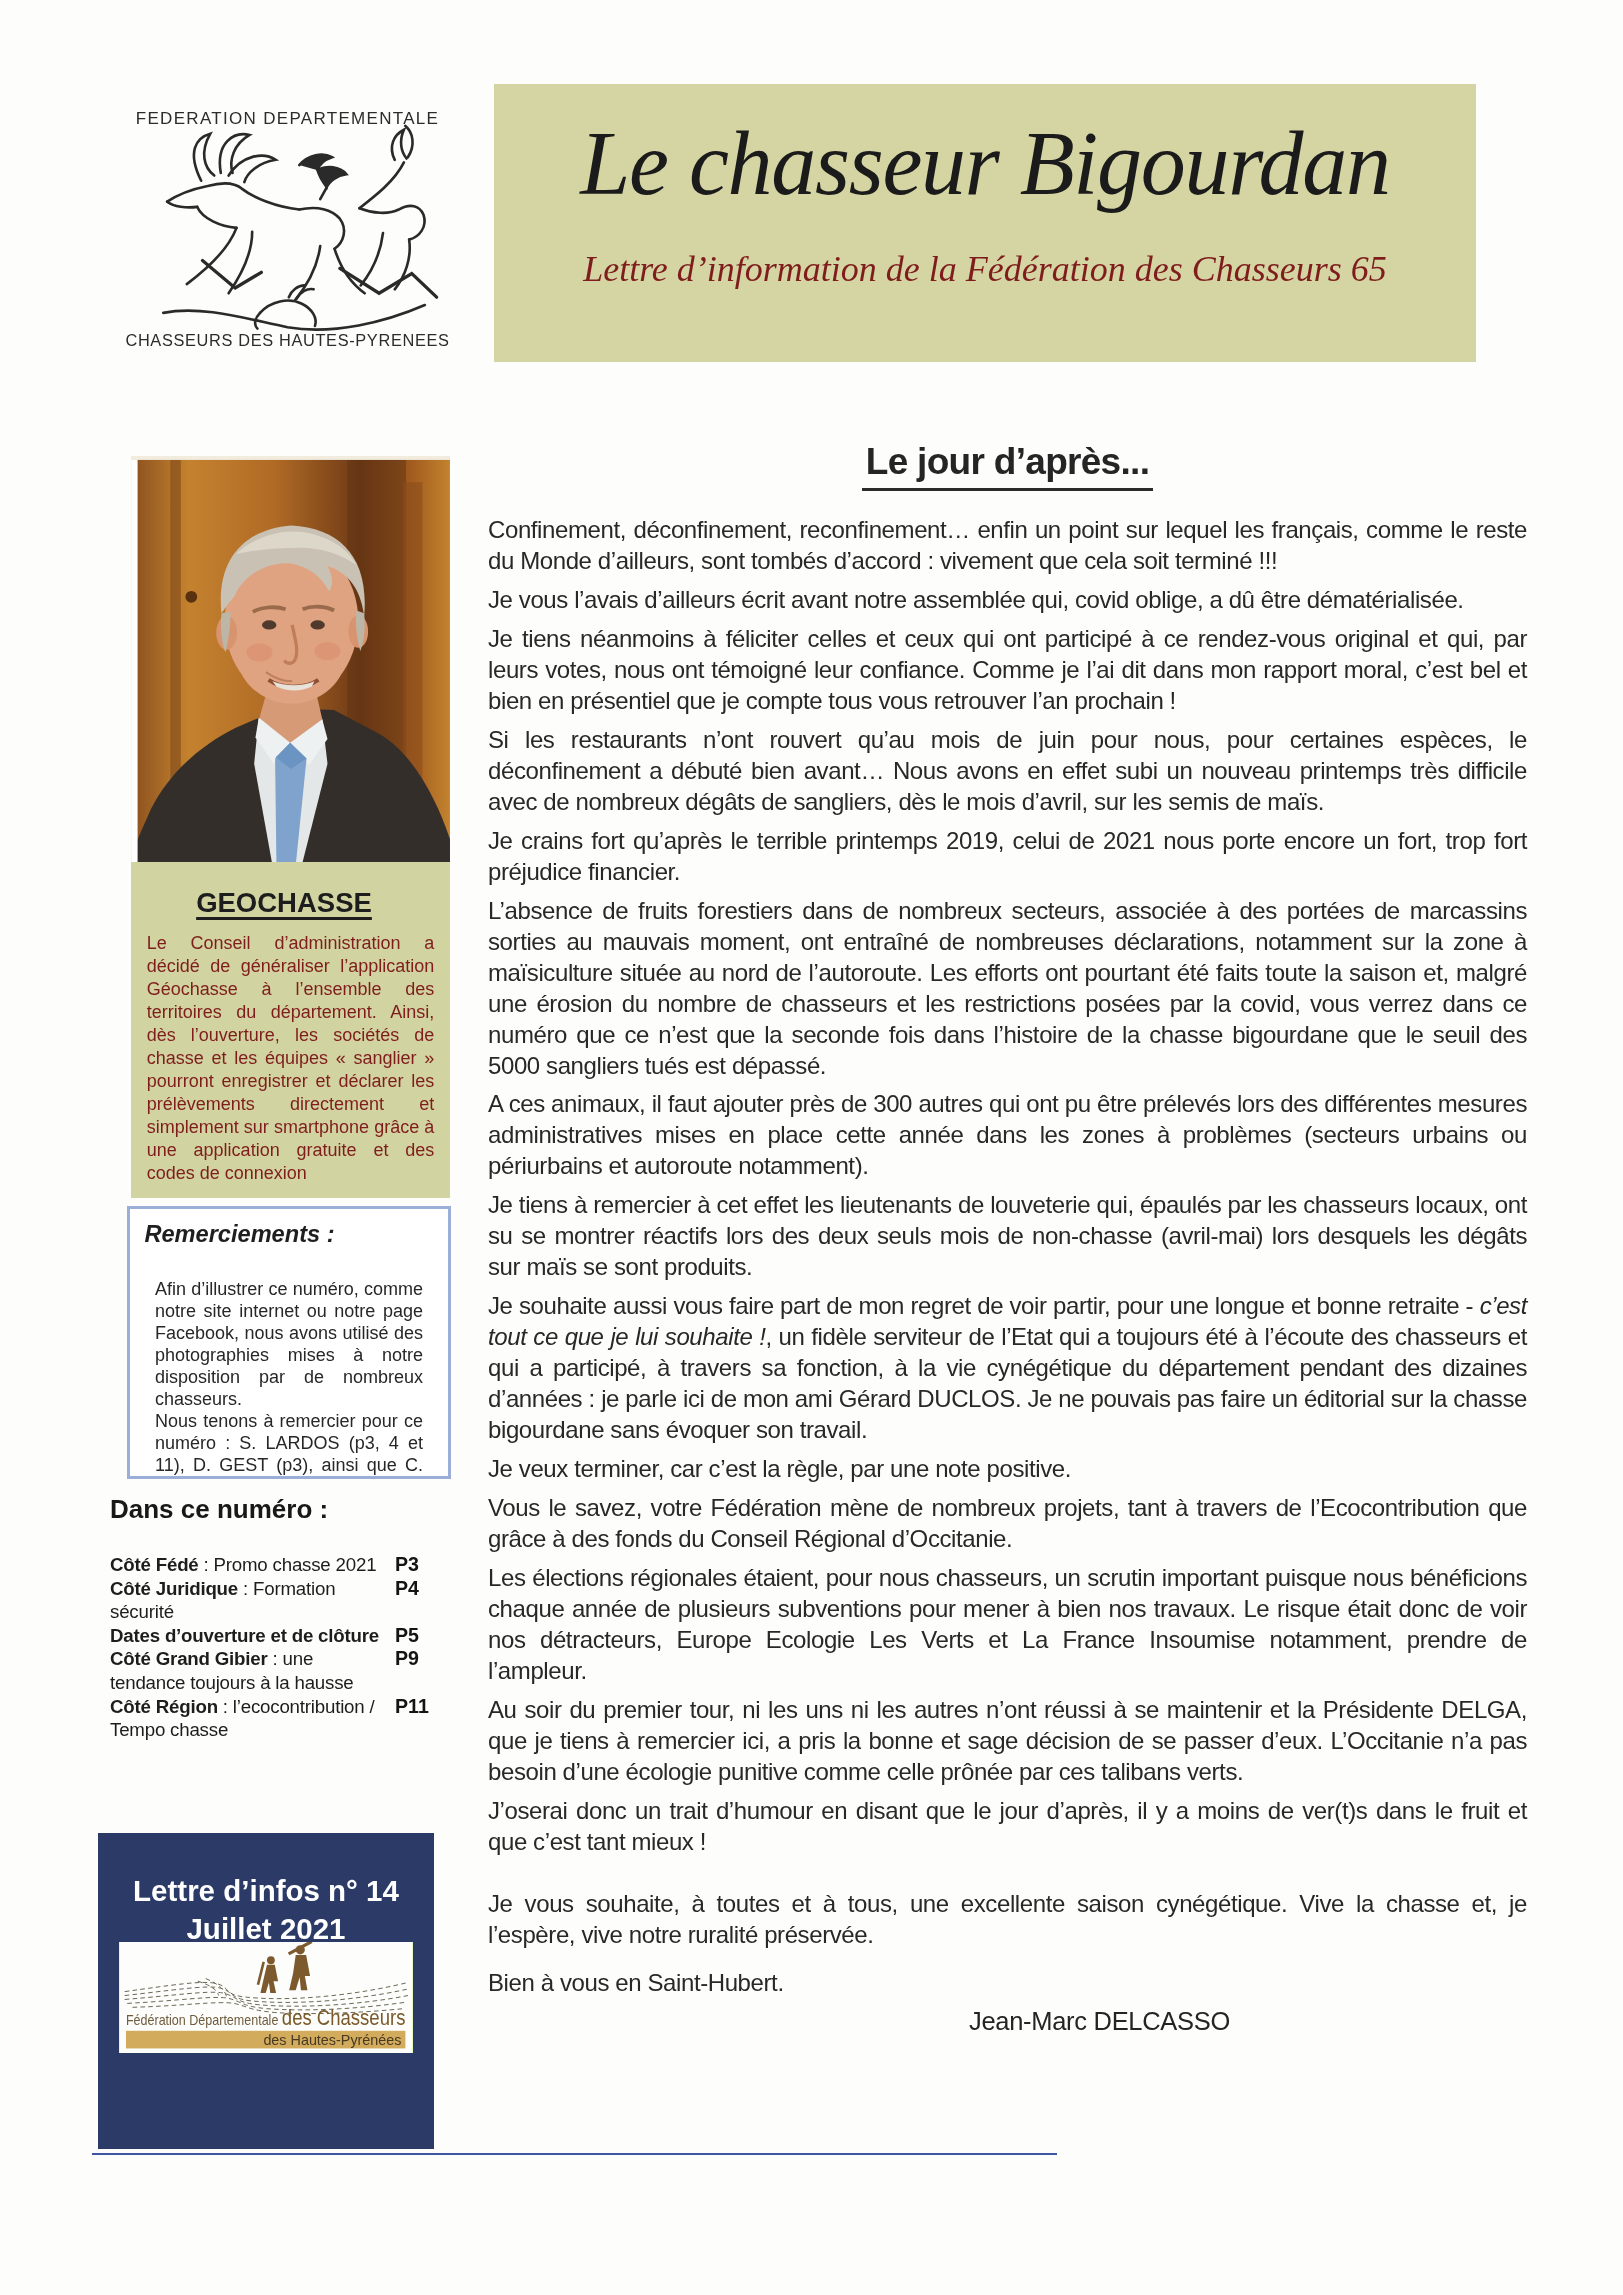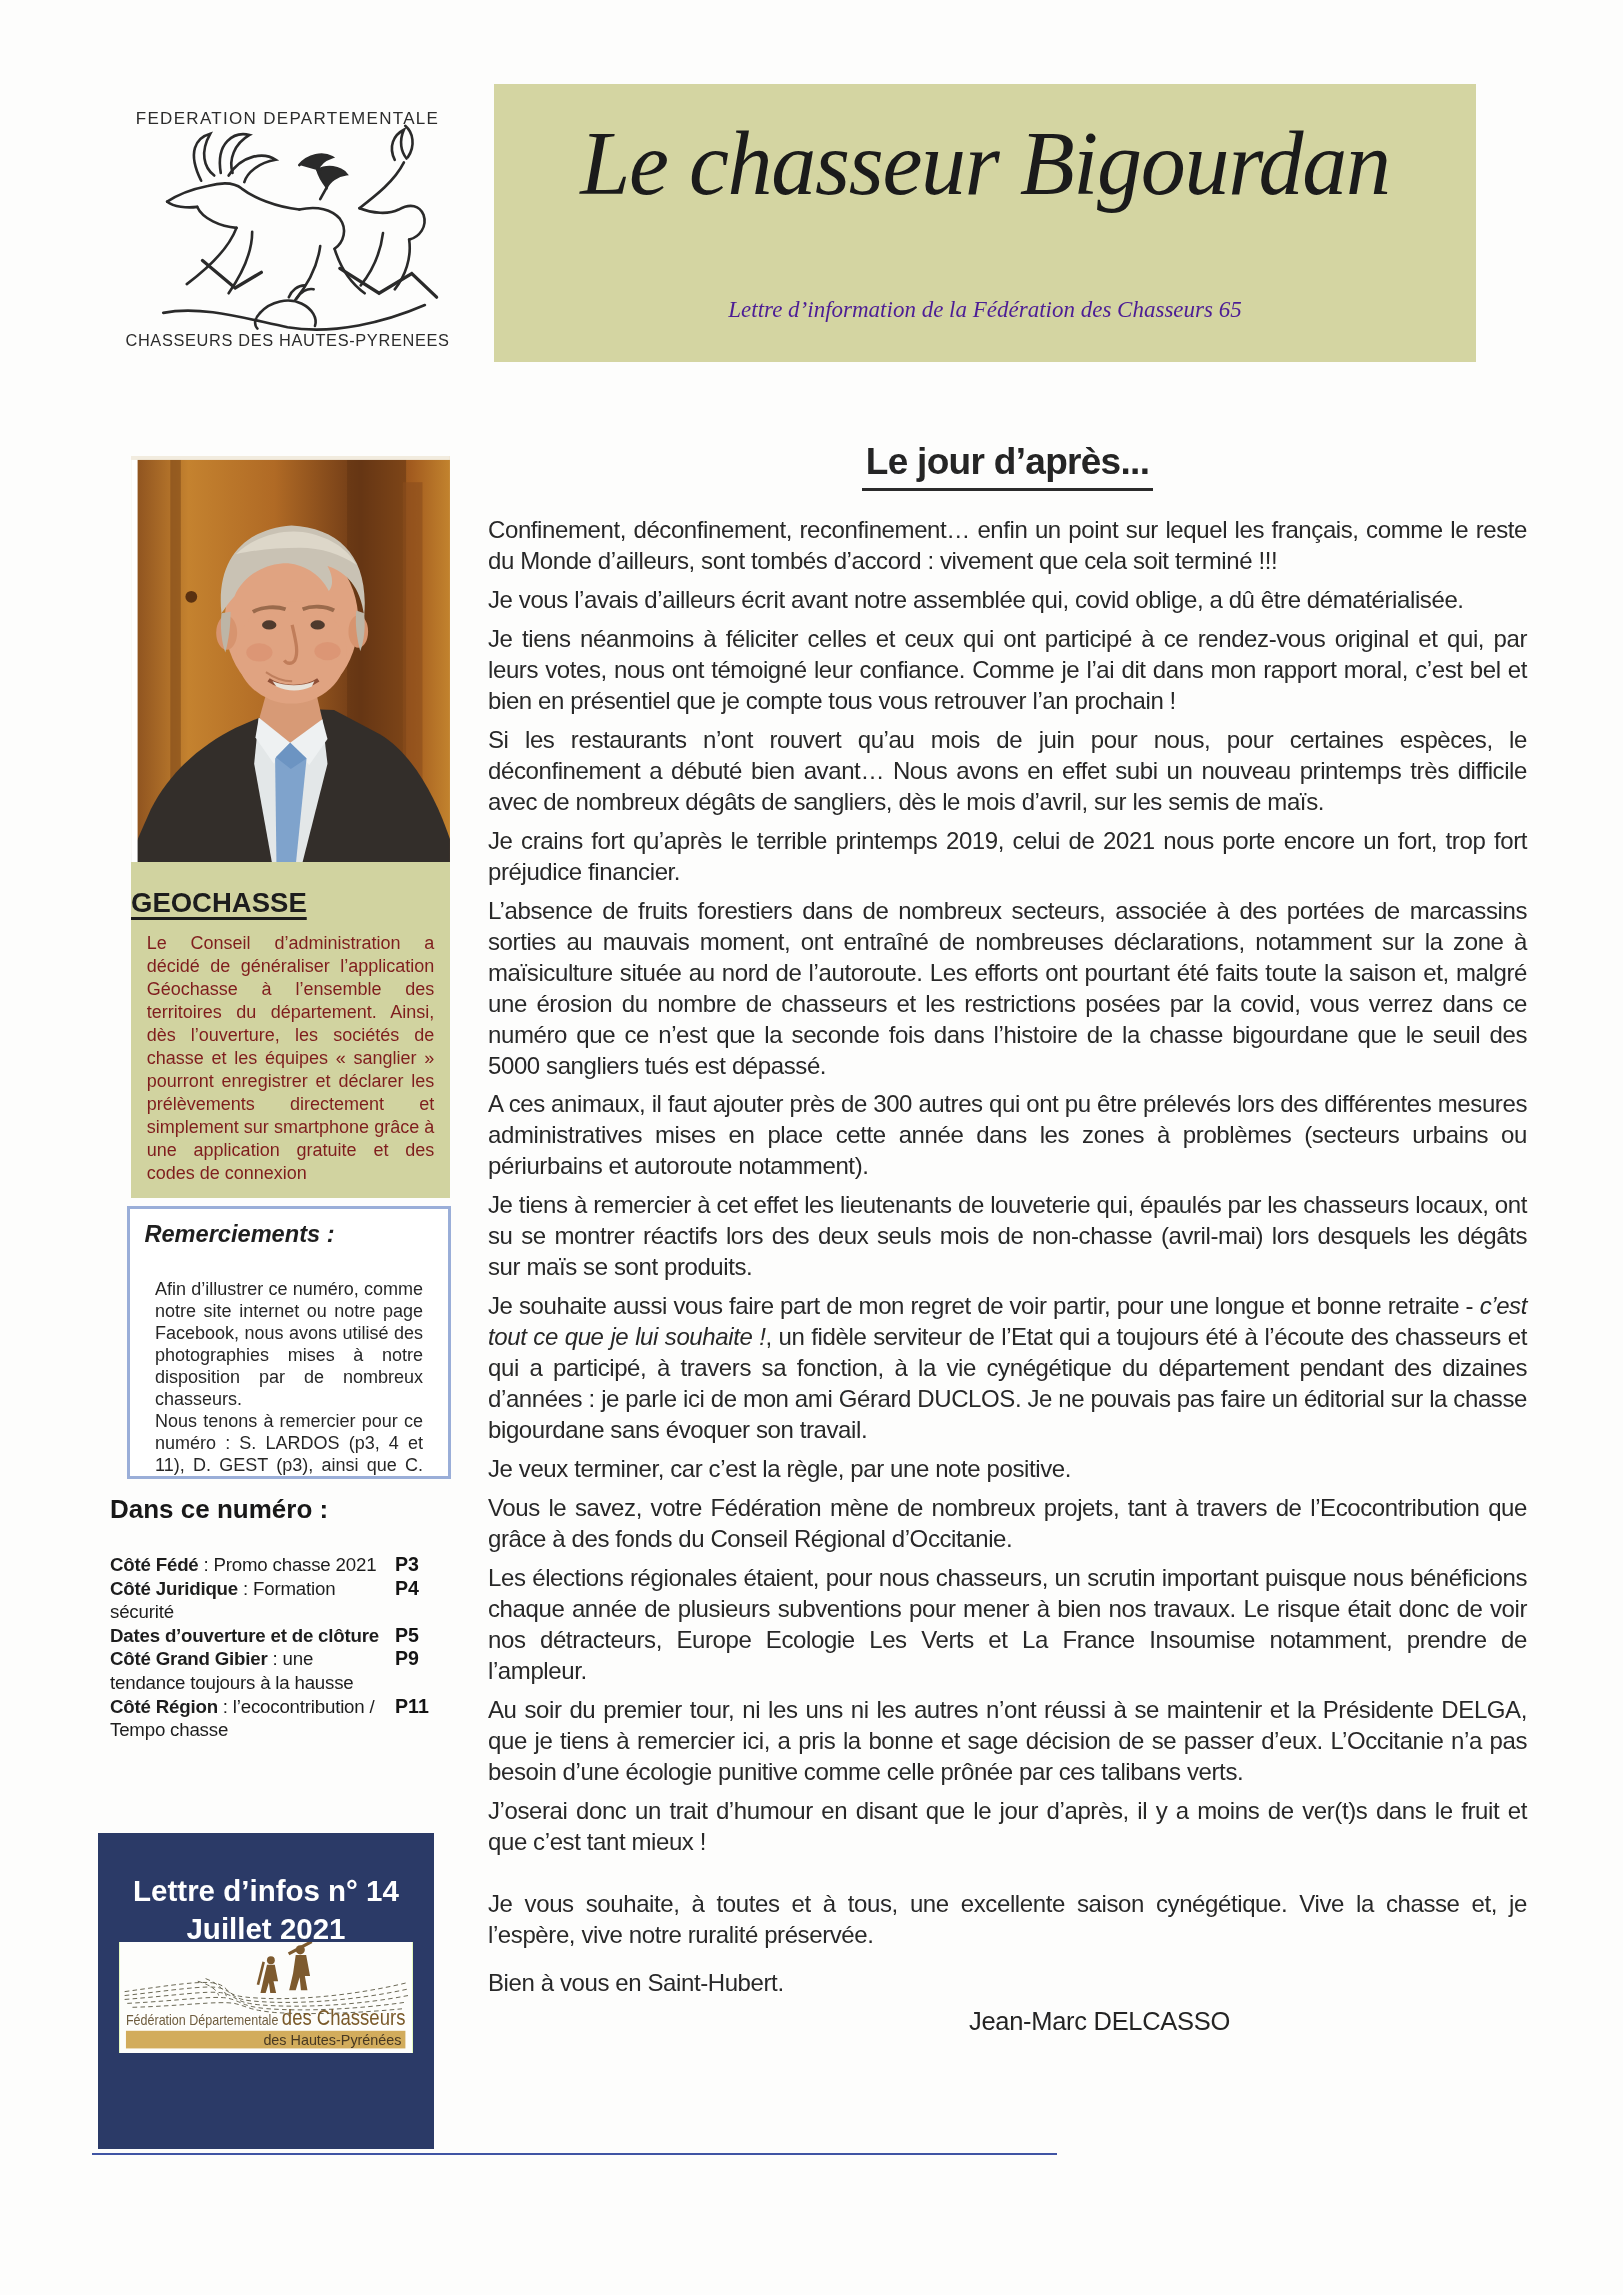--- a/index.html
+++ b/index.html
@@ -12,32 +12,32 @@
   .logo-block svg{display:block;}
   .header-banner{
     position:absolute; left:494px; top:84px; width:982px; height:278px;
     background:#d4d5a2; text-align:center;
   }
   .header-title{
     margin:31px 0 0 0; font-family:"Liberation Serif", serif; font-style:italic;
     font-weight:500; font-size:90px; line-height:98px; color:#1b1b1b; letter-spacing:-1.3px;
   }
   .header-subtitle{
-    margin:76px 0 0 0; font-family:"Liberation Serif", serif; font-style:italic;
-    font-weight:500; font-size:23px; line-height:41px; color:#4c1d95;
+    margin:36px 0 0 0; font-family:"Liberation Serif", serif; font-style:italic;
+    font-weight:500; font-size:36px; line-height:41px; color:#7f1d1d;
   }
   
   .photo-frame{position:absolute; left:131px; top:456px; width:319px; height:406px; background:#fff;}
   .photo-frame svg{display:block;}
   .geochasse-box{
     position:absolute; left:131px; top:862px; width:319px; height:336px;
     background:#d1d3a0; overflow:hidden;
   }
   .geochasse-title{
-    margin:25px 13px 13px 0; text-align:left; font-weight:bold; font-size:27.5px;
+    margin:25px 13px 13px 0; text-align:center; font-weight:bold; font-size:27.5px;
     color:#1d1d1d; text-decoration:underline; text-decoration-thickness:2.6px; text-underline-offset:4.6px;
   }
   .geochasse-body{
     margin:0; padding:0 15.7px; font-size:18px; line-height:23px; text-align:justify; color:#7f1d1d;
   }
   .remerciements-box{
     position:absolute; left:127px; top:1206px; width:318px; height:267px;
     border:3.9px solid #9aaed8; background:#ffffff; overflow:hidden;
   }
   .rem-title{

